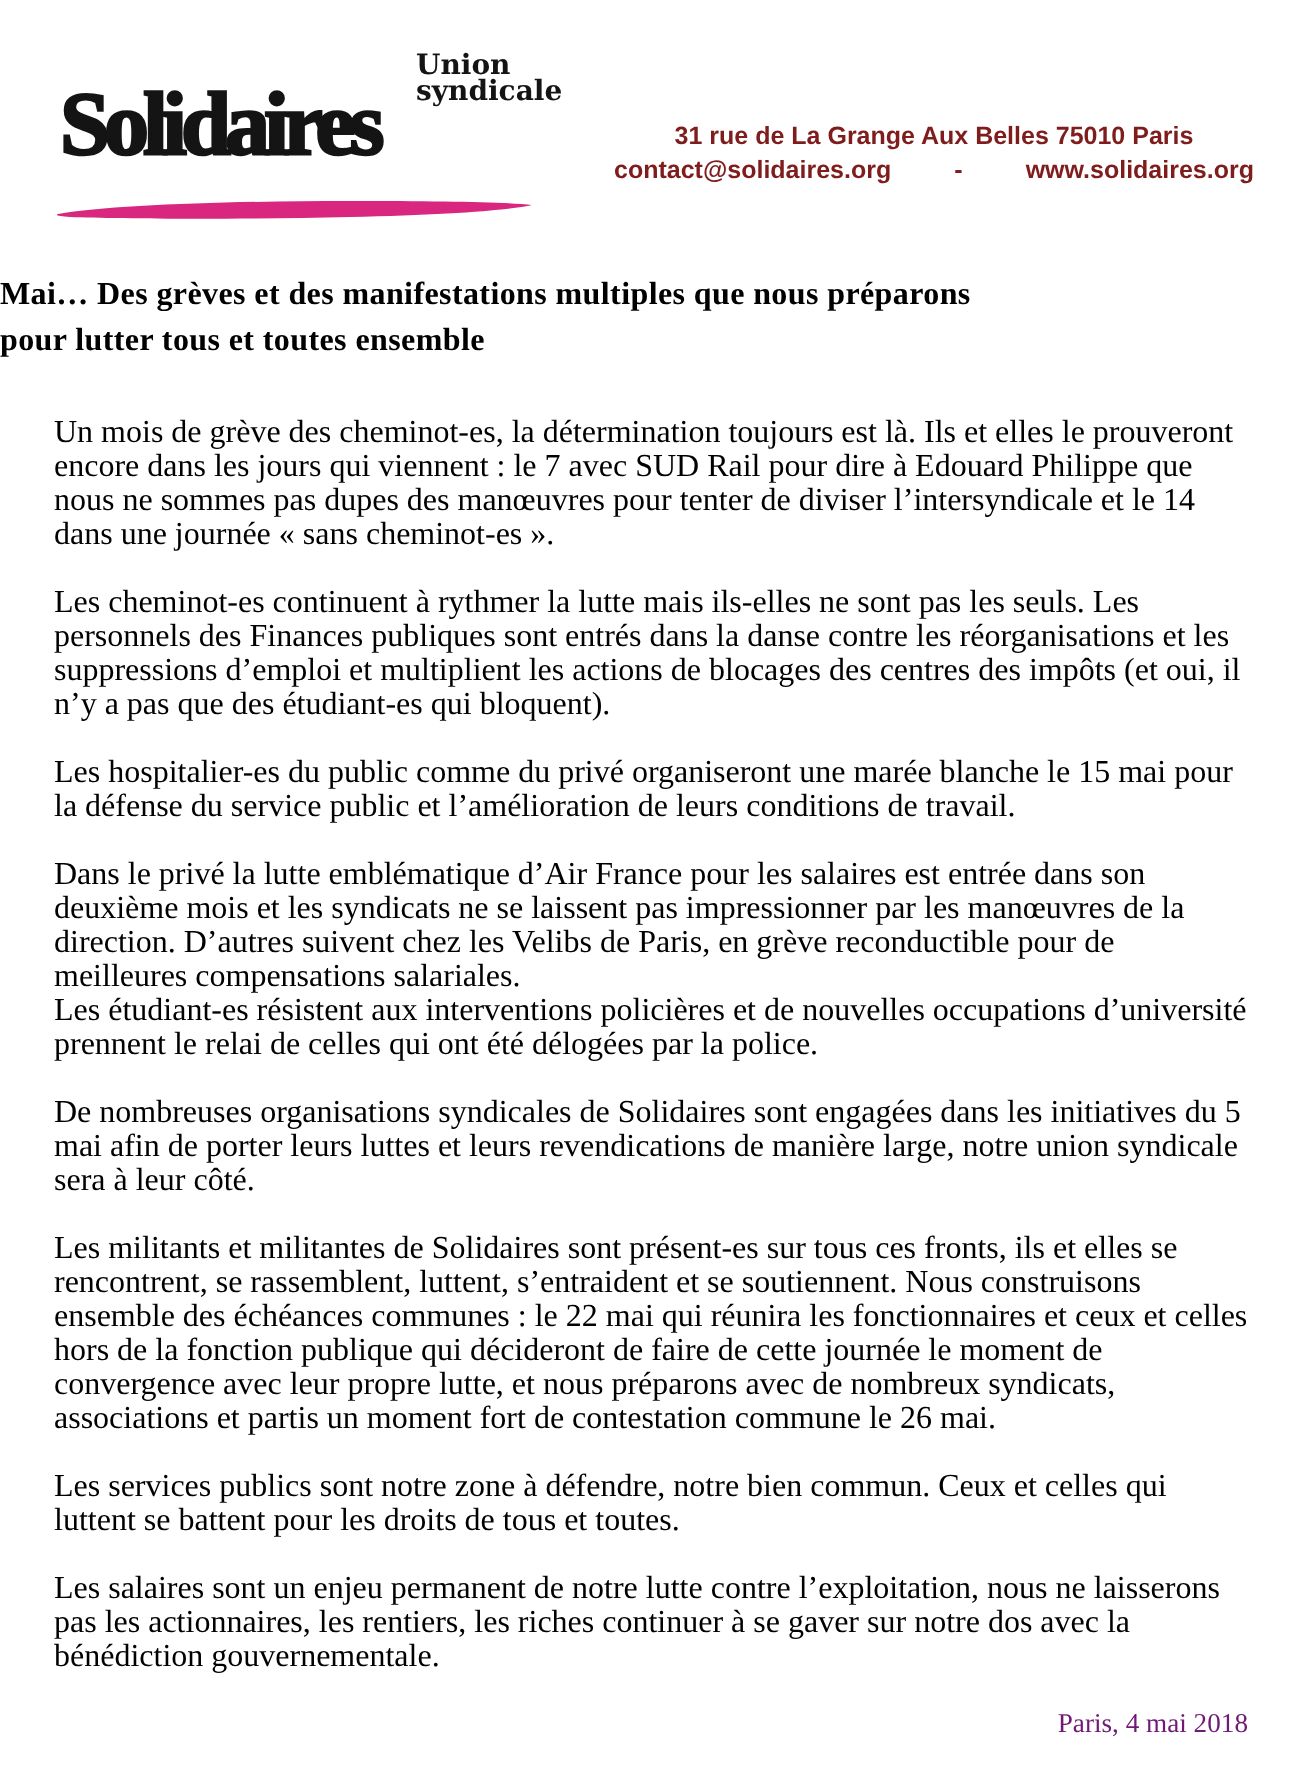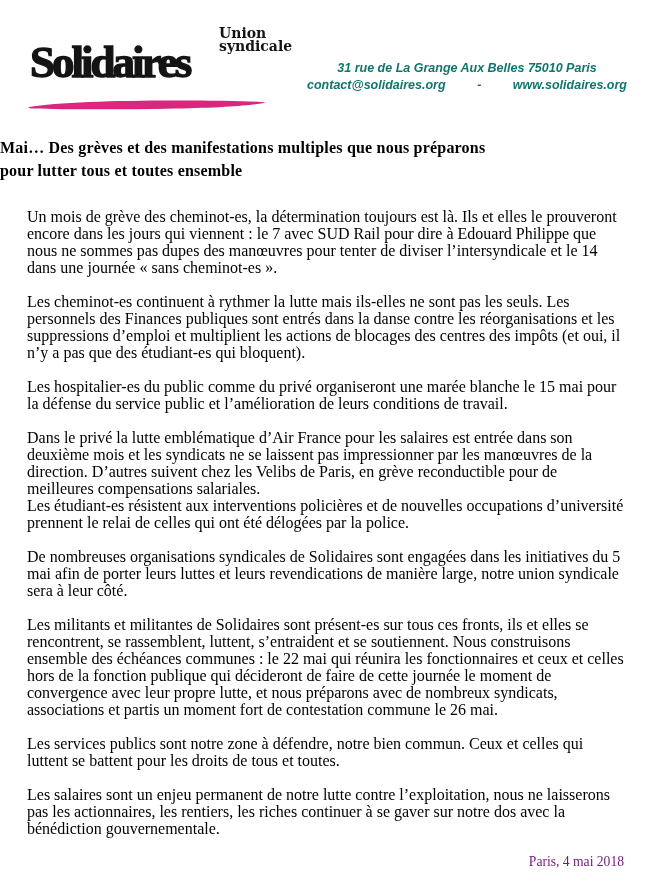--- a/index.html
+++ b/index.html
@@ -26,45 +26,44 @@
     font-weight: bold;
     font-size: 45px;
     line-height: 1;
     letter-spacing: -3px;
     color: #141414;
     -webkit-text-stroke: 1.4px #141414;
     white-space: nowrap;
   }
   .logo-superscript {
     position: absolute;
-    left: 189px; top: 13px;
+    left: 178px; top: 13px;
     font-family: "DejaVu Serif", serif;
     font-weight: bold;
     font-size: 14px;
     line-height: 13px;
     color: #141414;
     white-space: pre-line;
   }
   .logo-underline {
     position: absolute;
     left: -5px; top: 84px;
     width: 244px; height: 13px;
   }
 
   .contact {
     position: absolute;
     right: 24px; top: 60px;
     width: 320px;
     text-align: center;
     font-family: "Liberation Sans", sans-serif;
-    font-style: italic;
     font-weight: bold;
     font-size: 12.5px;
     line-height: 17px;
-    color: #0f766e;
+    color: #7f1d1d;
   }
   .contact-line2 {
     display: flex;
     justify-content: space-between;
     gap: 16px;
   }
 
   
   .title {
     margin-top: 16px;

